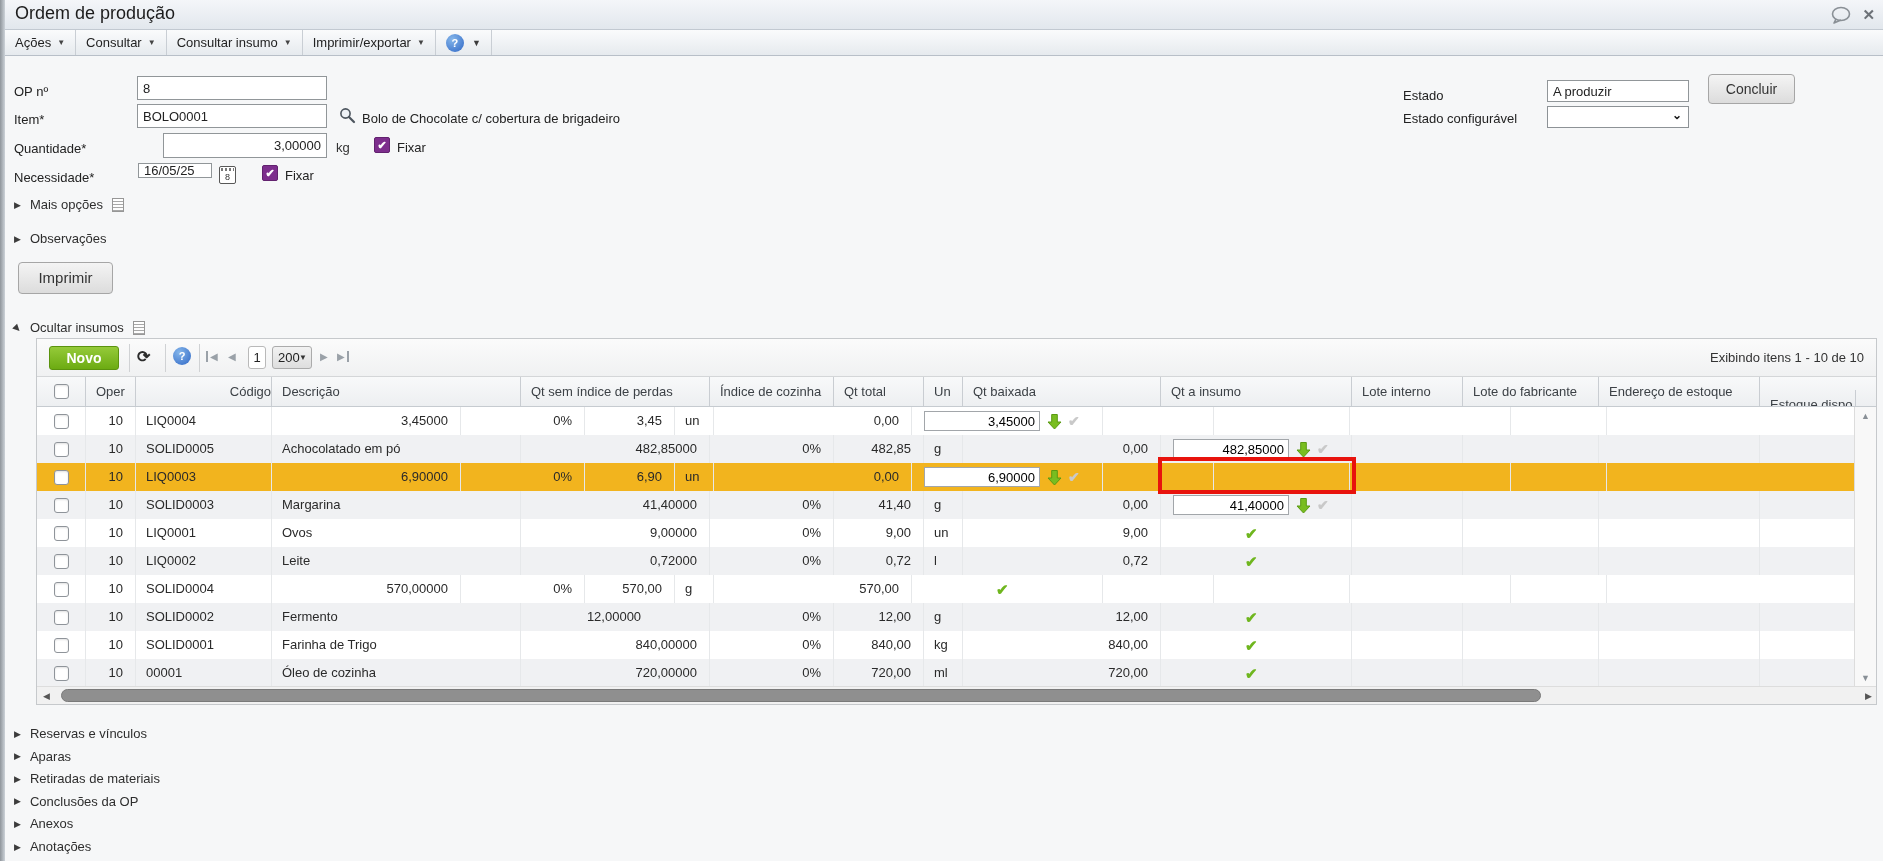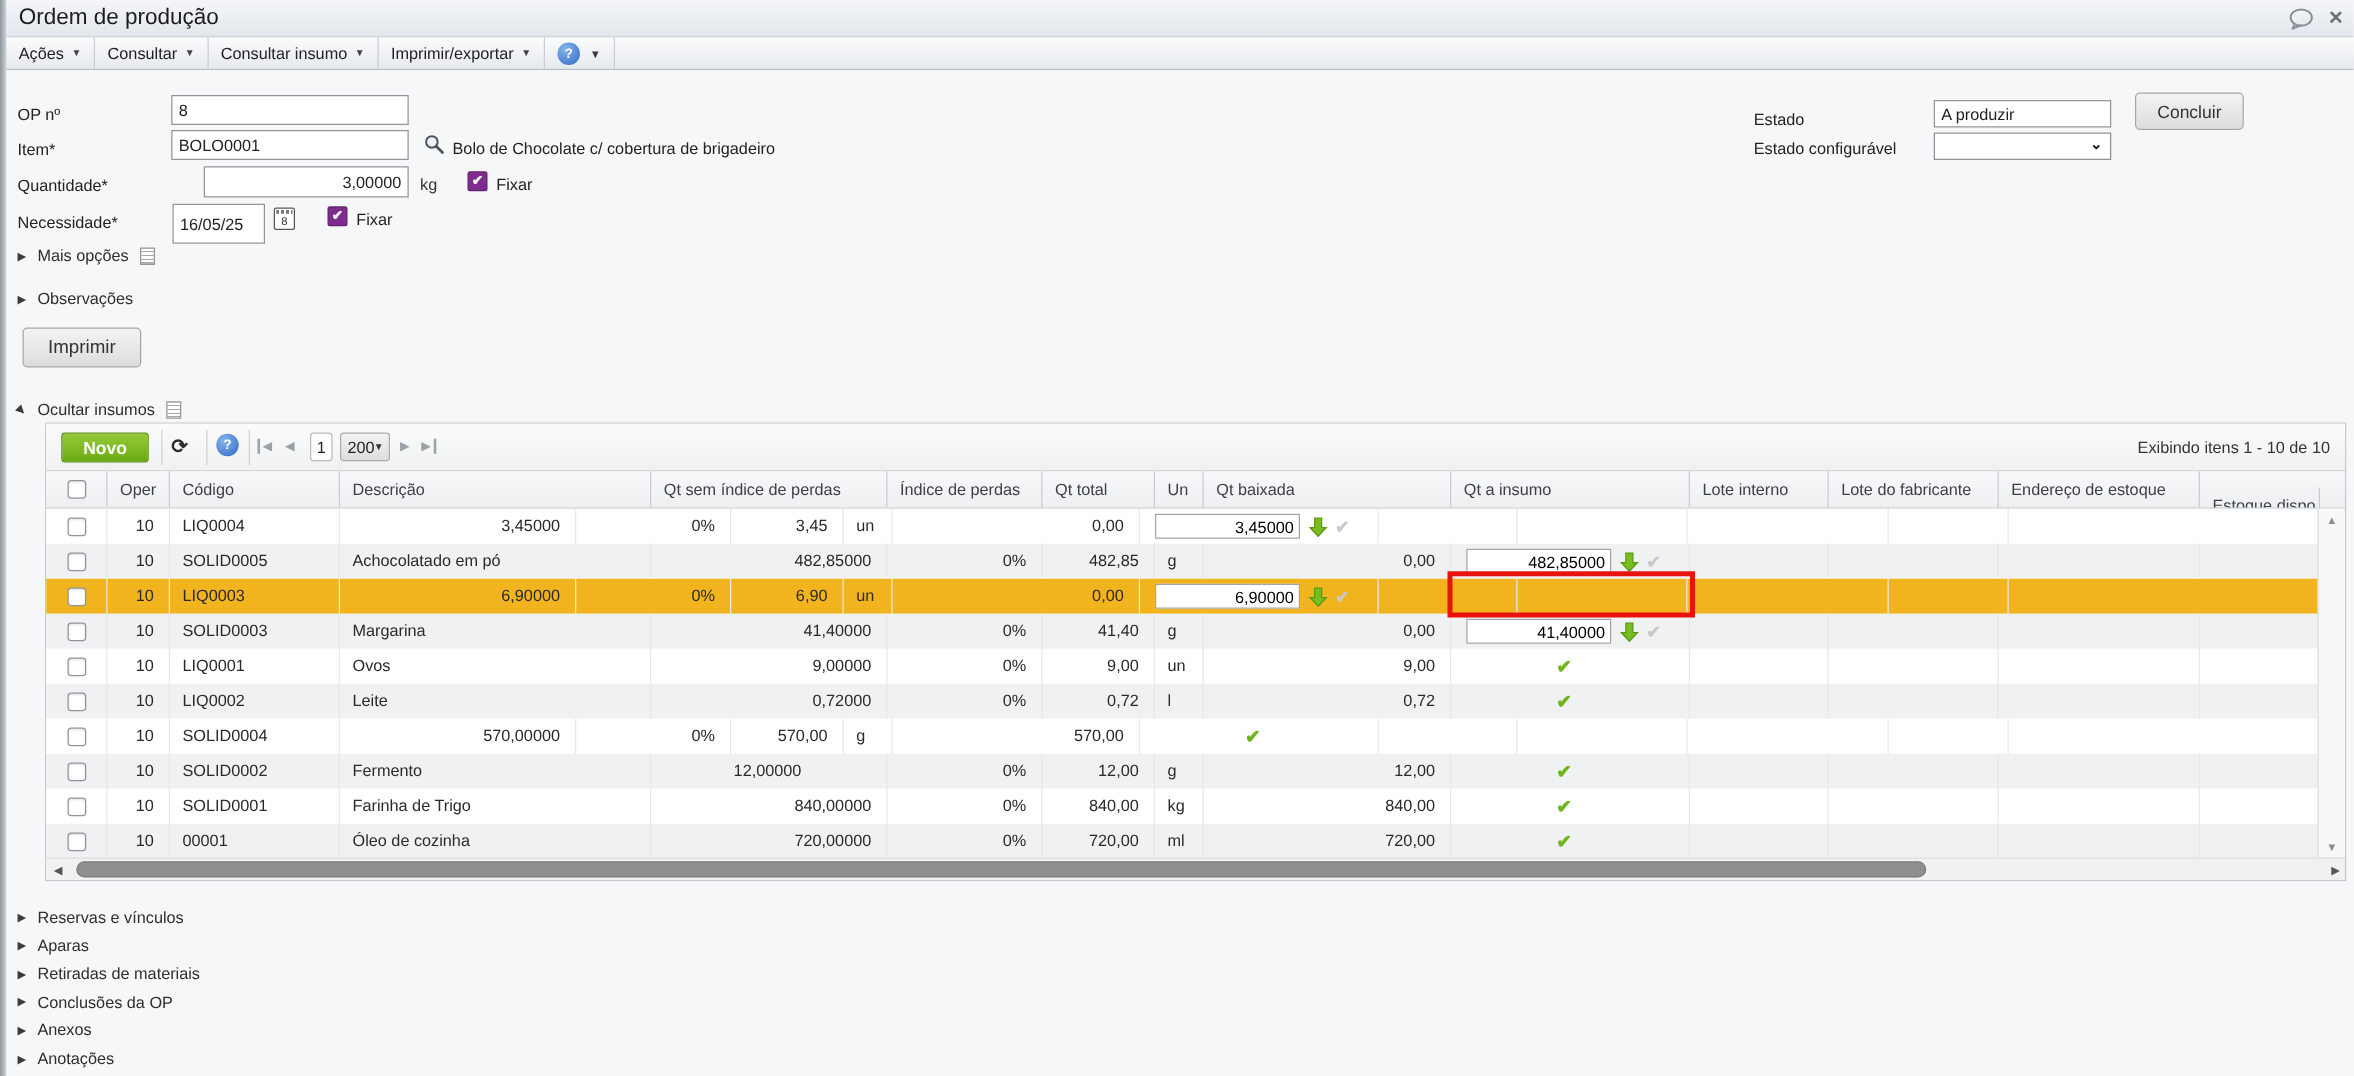--- a/index.html
+++ b/index.html
@@ -162,21 +162,21 @@
 </span>
 <div class="lbl" style="left:362px; top:111px;">Bolo de Chocolate c/ cobertura de brigadeiro</div>
 
 <div class="lbl" style="left:14px; top:141px;">Quantidade*</div>
 <input class="inp" style="left: 163px; top: 133px; width: 164px; height: 25px; text-align: right;" value="3,00000">
 <div class="lbl" style="left:336px; top:140px; color:#333;">kg</div>
 <div class="chk-purple" style="left:374px; top:137px;">✔</div>
 <div class="lbl" style="left:397px; top:140px;">Fixar</div>
 
 <div class="lbl" style="left:14px; top:170px;">Necessidade*</div>
-<input class="inp" style="left: 138px; top: 163px; width: 74px; height: 32px;" value="16/05/25">
+<input class="inp" style="left: 138px; top: 163px; width: 74px; height: 15px;" value="16/05/25">
 <div class="cal-icon" style="left:219px; top:166px;">
     <span>8</span>
   </div>
 <div class="chk-purple" style="left:262px; top:165px;">✔</div>
 <div class="lbl" style="left:285px; top:168px;">Fixar</div>
 
 <div class="section-item" style="top:197px;">
   <span class="tri">▶</span>
   <span>Mais opções</span>
   <span class="notes-icon"></span>
@@ -223,24 +223,24 @@
     <div class="pg" style="left:283px;">▶</div>
     <div class="pg pg-bar-r" style="left:300px;">▶</div>
     <div class="items-info">Exibindo itens 1 - 10 de 10</div>
   </div>
 
   <div class="grid-header" id="grid-header">
       <div class="gh-cell gh-check" style="width: 49px;">
         <div class="checkbox"></div>
       </div>
       <div class="gh-cell" style="width: 50px;">Oper</div>
-      <div class="gh-cell" style="width: 136px;">Código</div>
+      <div class="gh-cell" style="width: 136px; text-align: right;">Código</div>
       <div class="gh-cell" style="width: 249px;">Descrição</div>
       <div class="gh-cell" style="width: 189px;">Qt sem índice de perdas</div>
-      <div class="gh-cell" style="width: 124px;">Índice de perdas</div>
+      <div class="gh-cell" style="width: 124px;">Índice de cozinha</div>
       <div class="gh-cell" style="width: 90px;">Qt total</div>
       <div class="gh-cell" style="width: 39px;">Un</div>
       <div class="gh-cell" style="width: 198px;">Qt baixada</div>
       <div class="gh-cell" style="width: 191px;">Qt a insumo</div>
       <div class="gh-cell" style="width: 111px;">Lote interno</div>
       <div class="gh-cell" style="width: 136px;">Lote do fabricante</div>
       <div class="gh-cell" style="width: 161px;">Endereço de estoque</div>
       <div class="gh-cell" style="width: 96px; margin-top: 13px;">Estoque dispo</div>
     </div>
   <div class="grid-body" id="grid-body">

